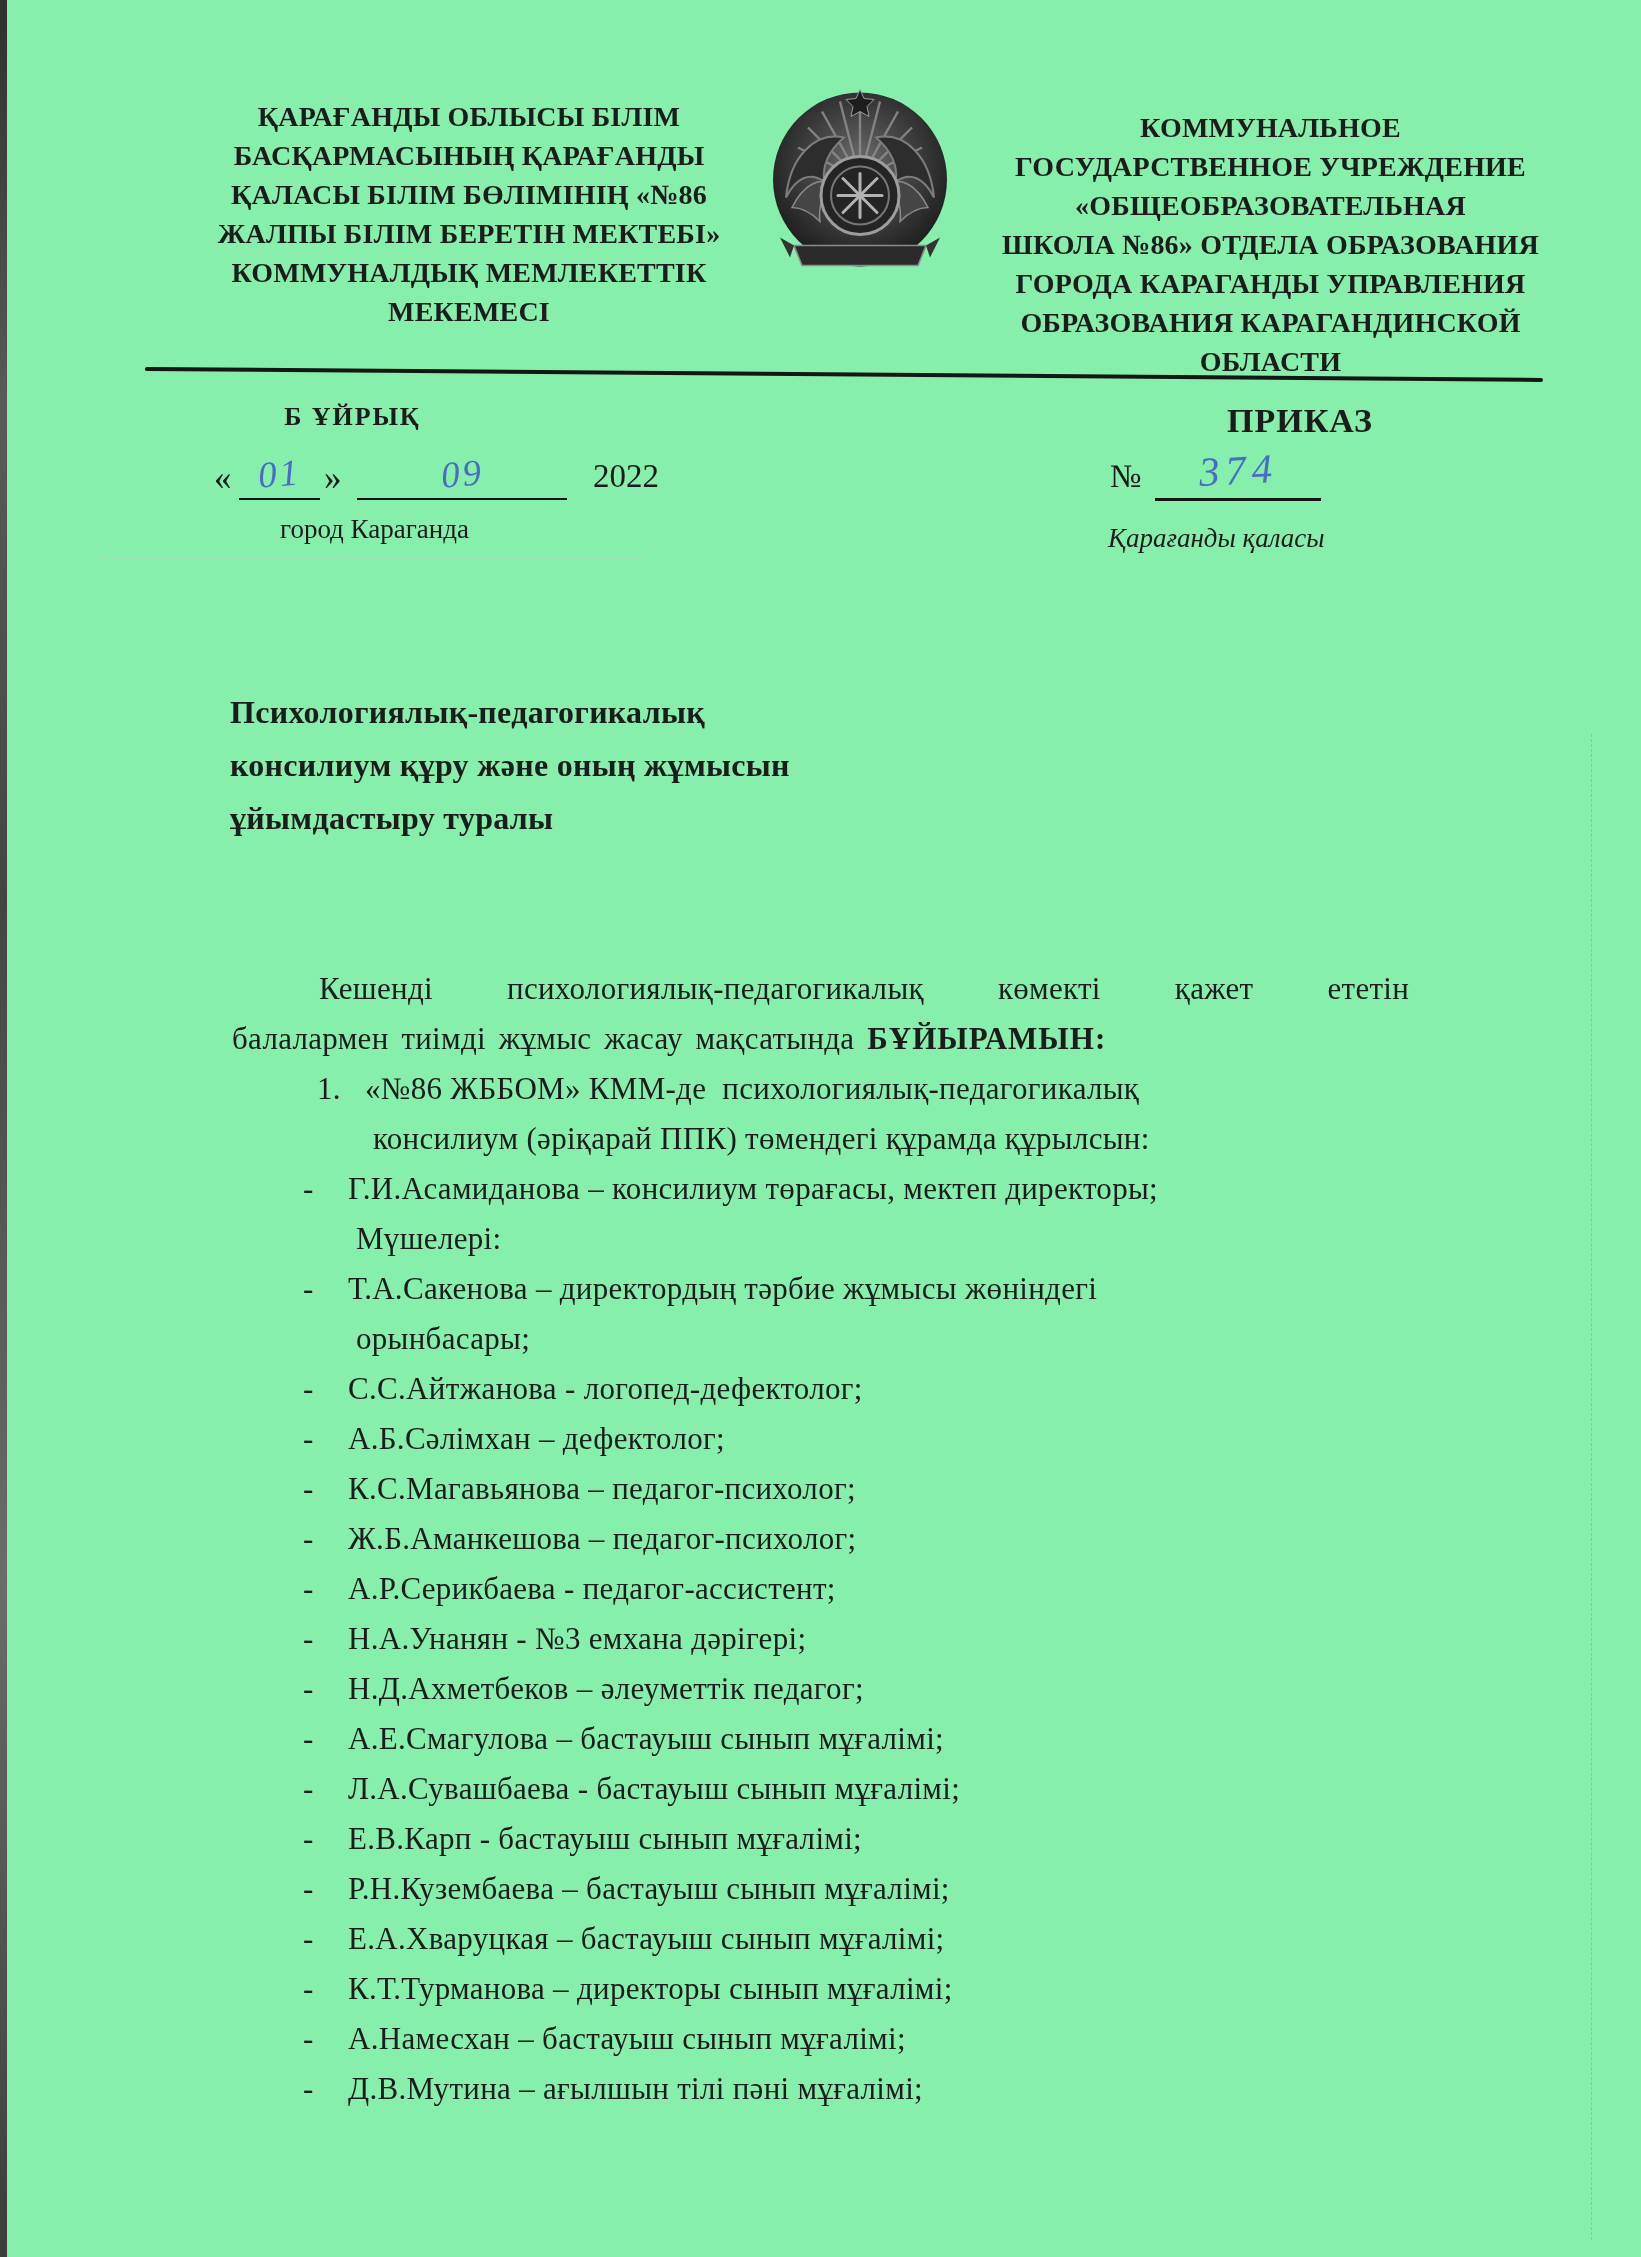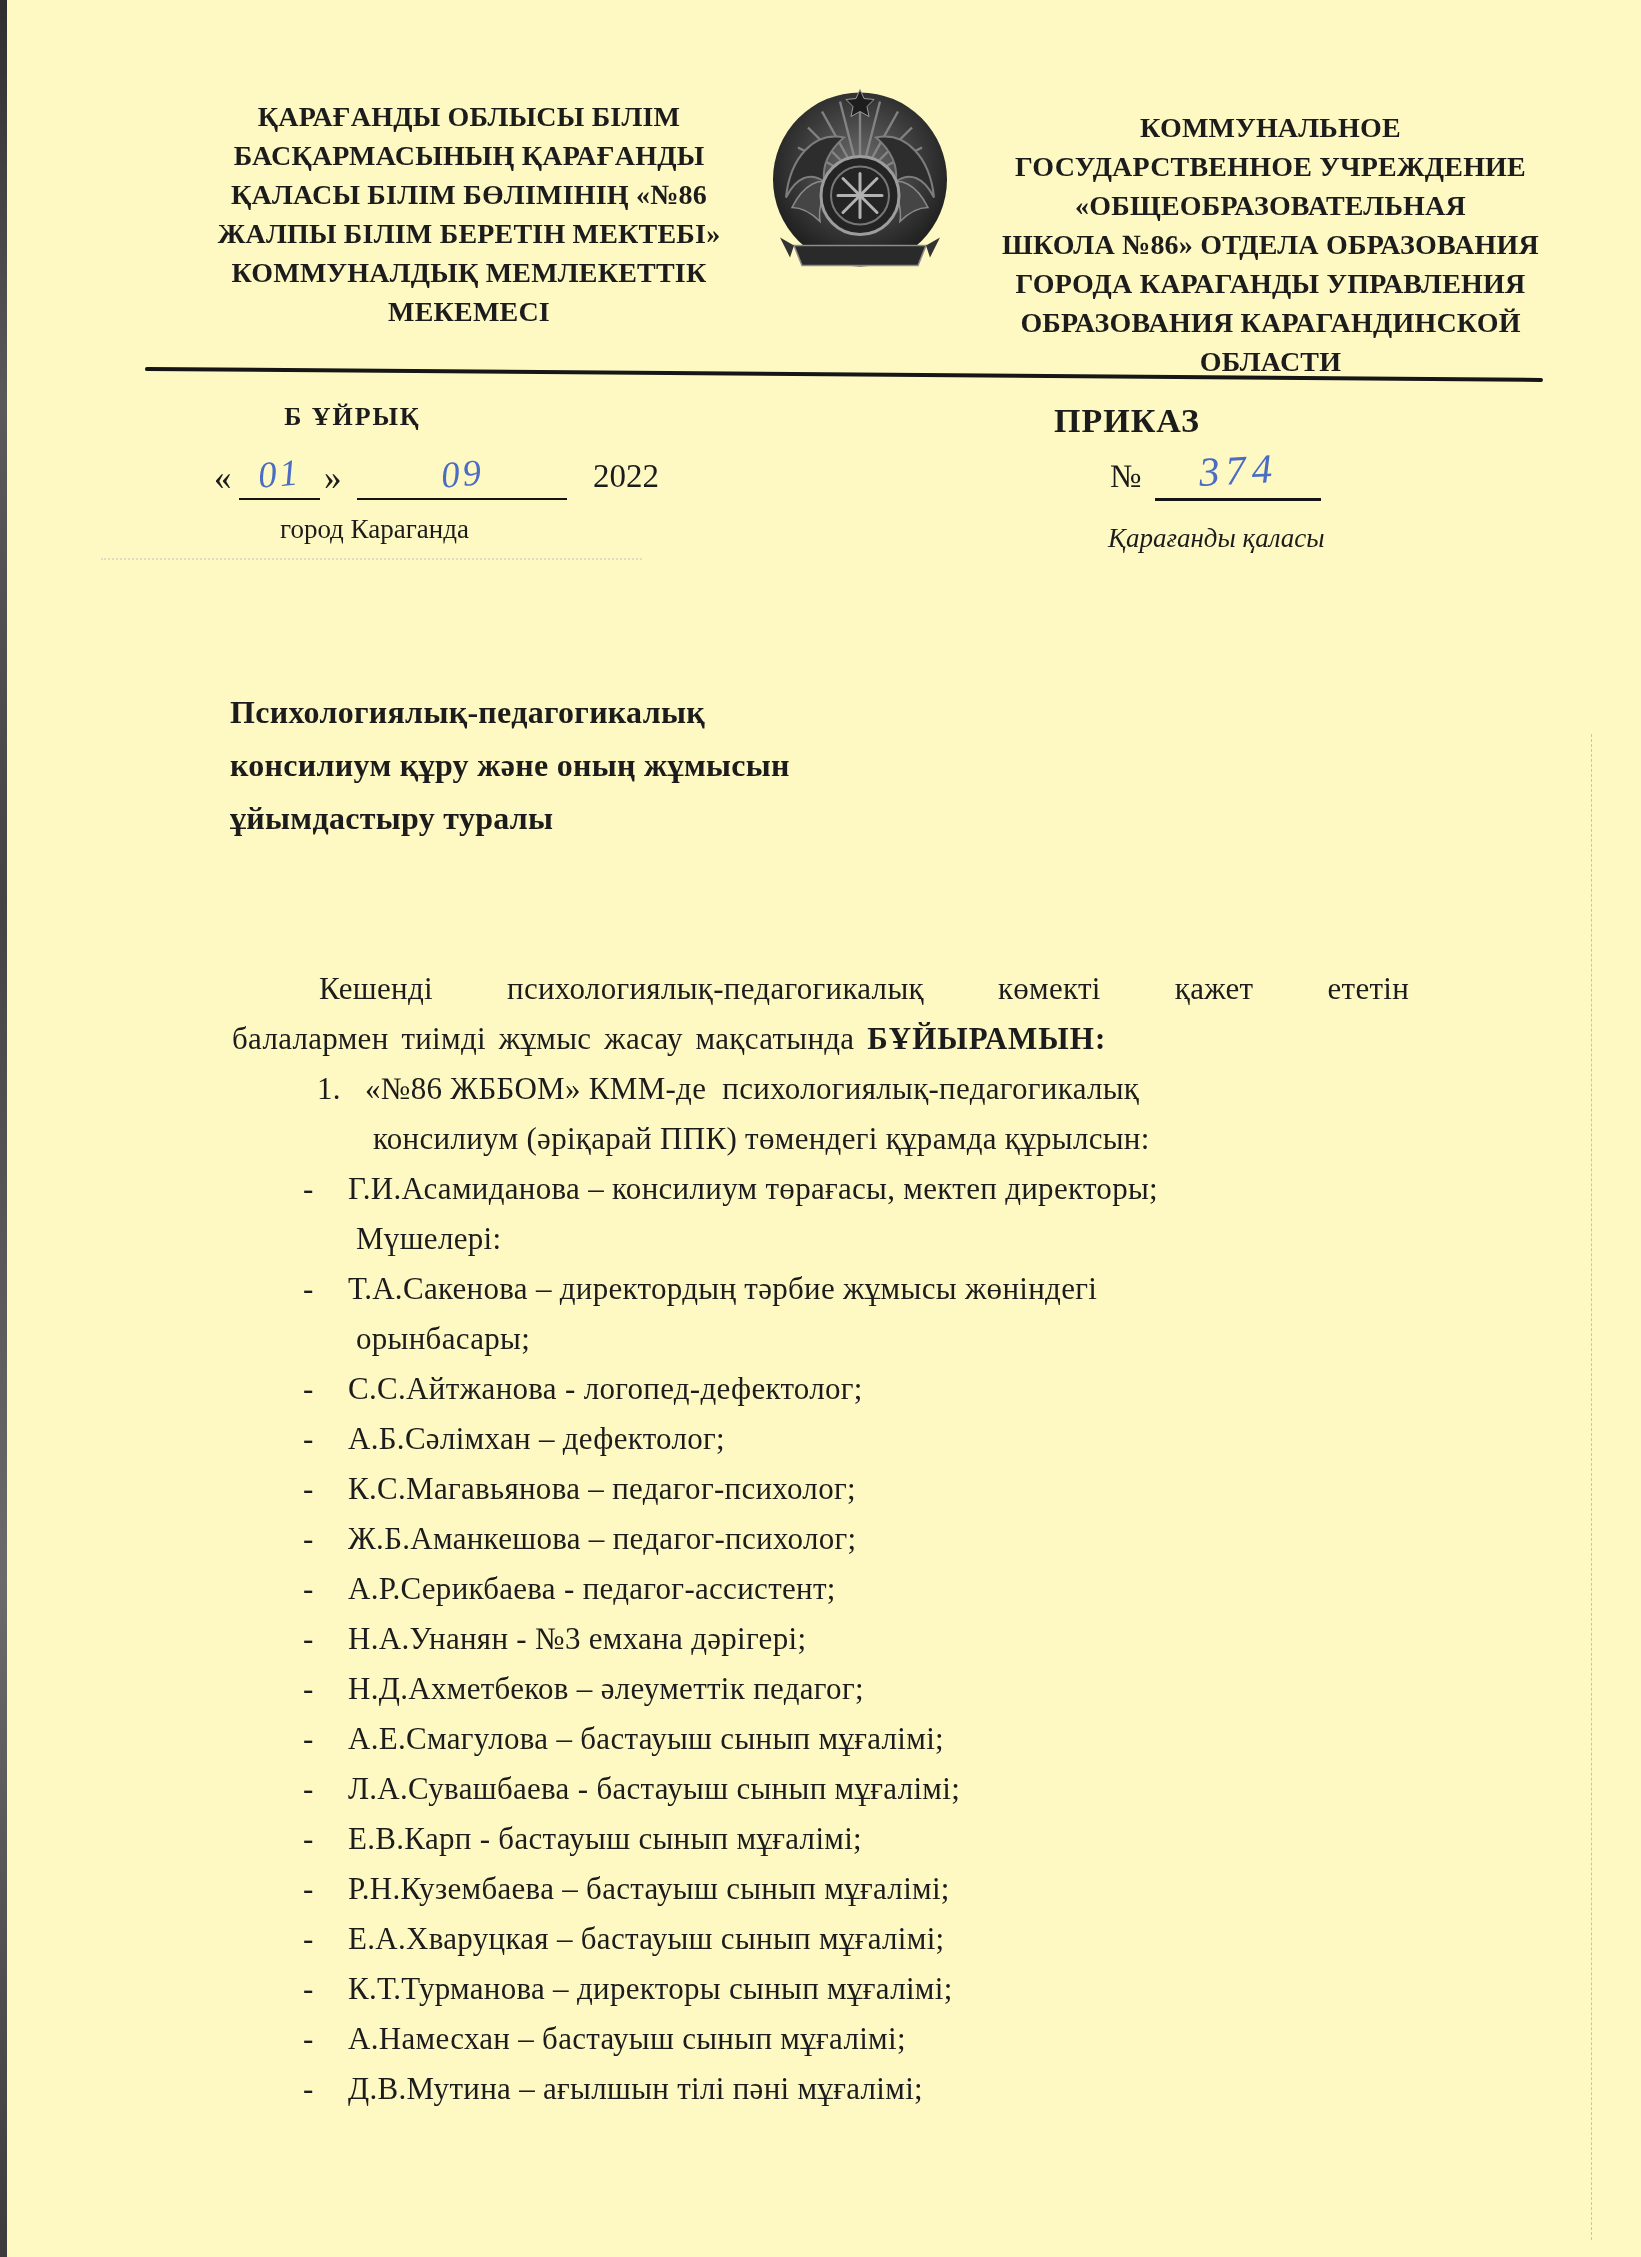--- a/index.html
+++ b/index.html
@@ -1,17 +1,17 @@
 <!DOCTYPE html>
 <html><head>
 <meta charset="utf-8">
 <style>
   html,body{margin:0;padding:0;}
   body{width:1641px;height:2257px;background:#e9e9e7;font-family:"Liberation Serif","DejaVu Serif",serif;}
-  #page{position:relative;width:1641px;height:2257px;background:#fef9c3;overflow:hidden;color:#1c1c1c;}
+  #page{position:relative;width:1641px;height:2257px;background:#86efac;overflow:hidden;color:#1c1c1c;}
 
   
   .edge-bar{position:absolute;left:0;top:0;width:6.8px;height:2257px;
     background:linear-gradient(#2f2f2f,#5a5a5a 18%,#444 40%,#6b6b6b 70%,#3c3c3c);}
   .perforation{position:absolute;left:1591px;top:734px;height:1506px;width:0;
     border-left:1.9px dashed #9a9a9a;opacity:.55;}
   .smudge{position:absolute;left:101px;top:558px;width:541px;height:0;
     border-top:2.9px dotted #c9c9c6;opacity:.6;}
 
   
@@ -20,21 +20,21 @@
   .org.left{left:153px;top:97px;width:632px;}
   .org.right{left:951px;top:108px;width:639px;}
   .emblem{position:absolute;left:770px;top:79px;width:180px;height:201px;}
 
   .rule{position:absolute;left:145px;top:367px;width:1398px;height:3.9px;background:#161616;
     transform:rotate(.45deg);transform-origin:left center;border-radius:1.9px;}
 
   
   .kk-title{position:absolute;left:164px;top:402px;width:377px;text-align:center;
     font-weight:bold;font-size:26px;letter-spacing:1.9px;}
-  .ru-title{position:absolute;left:1054px;top:402px;width:319px;text-align:left;
+  .ru-title{position:absolute;left:1054px;top:402px;width:319px;text-align:right;
     font-weight:bold;font-size:34px;letter-spacing:1px;}
   .dateline{position:absolute;left:0;top:452px;width:1641px;height:54px;font-size:33px;}
   .q{position:absolute;font-size:35px;}
   .q.open{left:214px;top:5.8px;}
   .q.close{left:324px;top:5.8px;}
   .u-day{position:absolute;left:239px;top:0;width:81px;height:46px;border-bottom:2.9px solid #141414;text-align:center;}
   .u-month{position:absolute;left:357px;top:0;width:210px;height:46px;border-bottom:2.9px solid #141414;text-align:center;}
   .year{position:absolute;left:593px;top:5.8px;text-align:right;}
   .hand{color:#4a6cc3;font-style:italic;font-size:37px;letter-spacing:2.9px;display:inline-block;transform:rotate(-5deg);}
   .place-ru{position:absolute;left:280px;top:514px;font-size:27px;}

